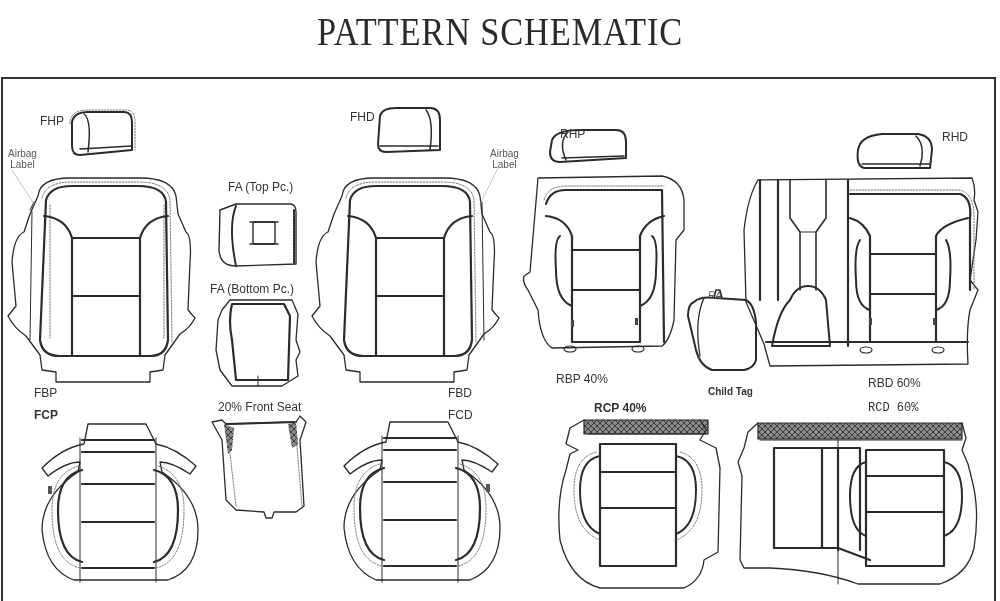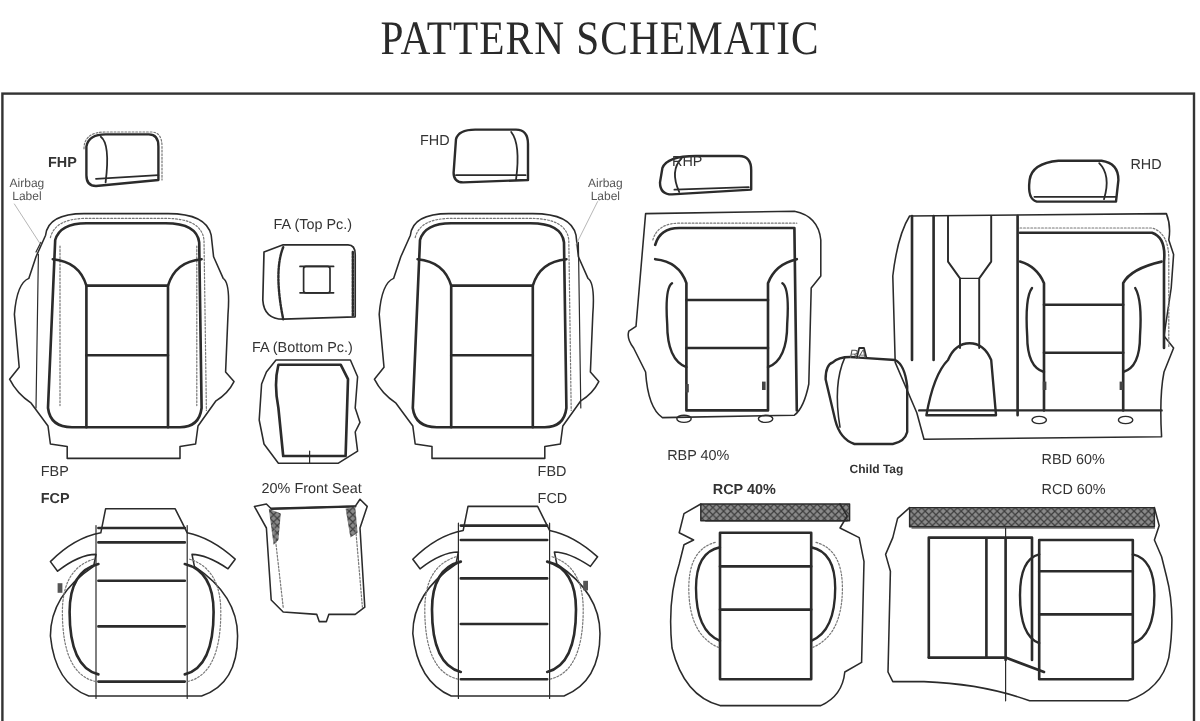--- a/index.html
+++ b/index.html
@@ -168,21 +168,21 @@
       <path d="M774 448 L860 448 L860 550 M774 448 L774 548 M822 448 L822 548 M838 448 L838 550" stroke-width="2.2"></path>
       <path d="M774 548 L838 548 L870 560" stroke-width="2.2"></path>
       <path d="M866 450 L944 450 L944 566 L866 566 Z" stroke-width="2.2"></path>
       <path d="M866 476 L944 476 M866 512 L944 512" stroke-width="2.2"></path>
       <path d="M866 462 Q850 466 850 496 Q850 530 866 536 M944 462 Q962 466 962 496 Q962 530 944 536" stroke-width="2"></path>
       <path d="M838 440 L838 584" stroke-width="1"></path>
     </g>
   </g>
 </svg>
 
-<div class="lbl" style="left:40px;top:128px;font-weight:bold;">FHP</div>
+<div class="lbl" style="left:40px;top:114px;">FHP</div>
 <div class="lbl sm" style="left:8px;top:148px;">
   <div>Airbag</div>
   <div>Label</div>
 </div>
 <div class="lbl" style="left:228px;top:180px;">FA (Top Pc.)</div>
 <div class="lbl" style="left:210px;top:282px;">FA (Bottom Pc.)</div>
 <div class="lbl" style="left:34px;top:386px;">FBP</div>
 <div class="lbl" style="left:34px;top:408px;font-weight:bold;">FCP</div>
 <div class="lbl" style="left:218px;top:400px;">20% Front Seat</div>
 
@@ -194,13 +194,13 @@
 <div class="lbl sm" style="left:490px;top:148px;">
   <div>Airbag</div>
   <div>Label</div>
 </div>
 <div class="lbl" style="left:942px;top:130px;">RHD</div>
 <div class="lbl" style="left:708px;top:290px;font-size:10px;color:#555;font-style:italic;">RA</div>
 <div class="lbl tag" style="left:708px;top:386px;">Child Tag</div>
 <div class="lbl" style="left:556px;top:372px;">RBP 40%</div>
 <div class="lbl" style="left:868px;top:376px;">RBD 60%</div>
 <div class="lbl" style="left:594px;top:401px;font-weight:bold;">RCP 40%</div>
-<div class="lbl" style="left:868px;top:401px;">RCD 60%</div>
+<div class="lbl" style="left:868px;top:401px;font-family:Liberation Mono, monospace;">RCD 60%</div>
 
 </body></html>

